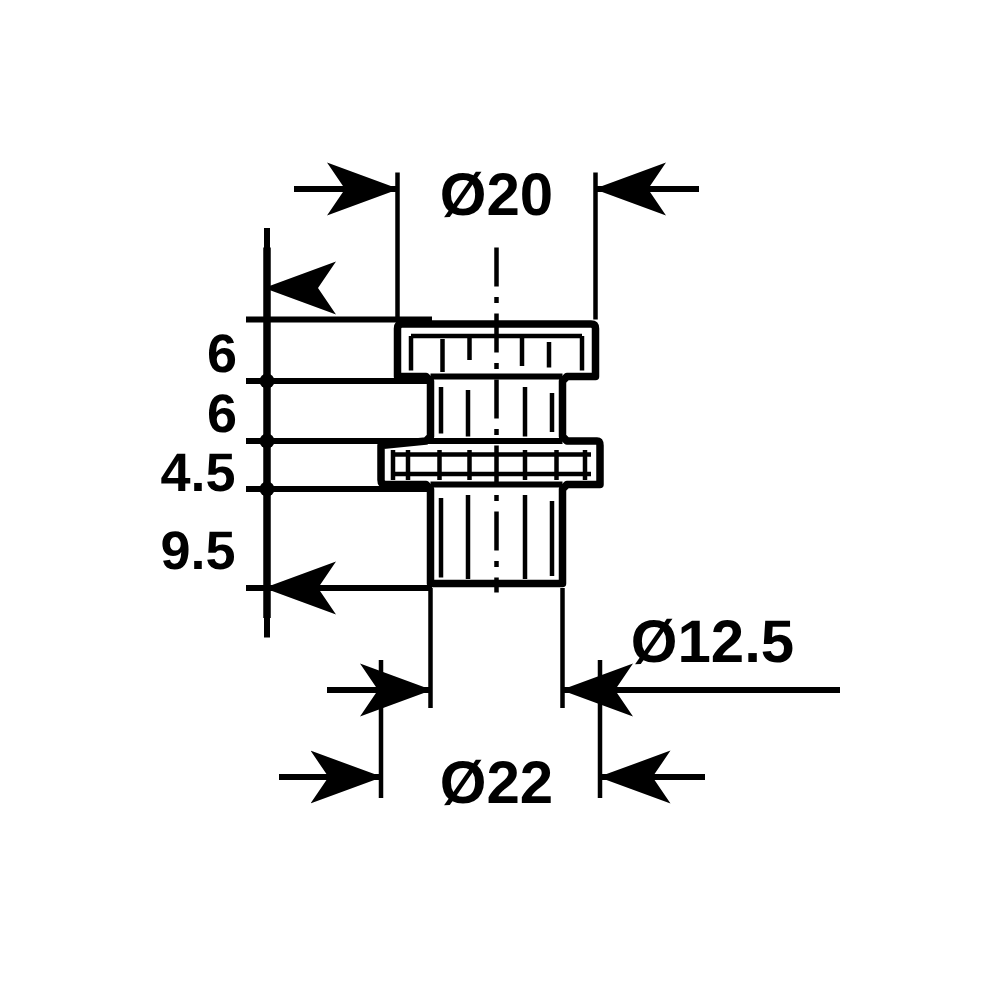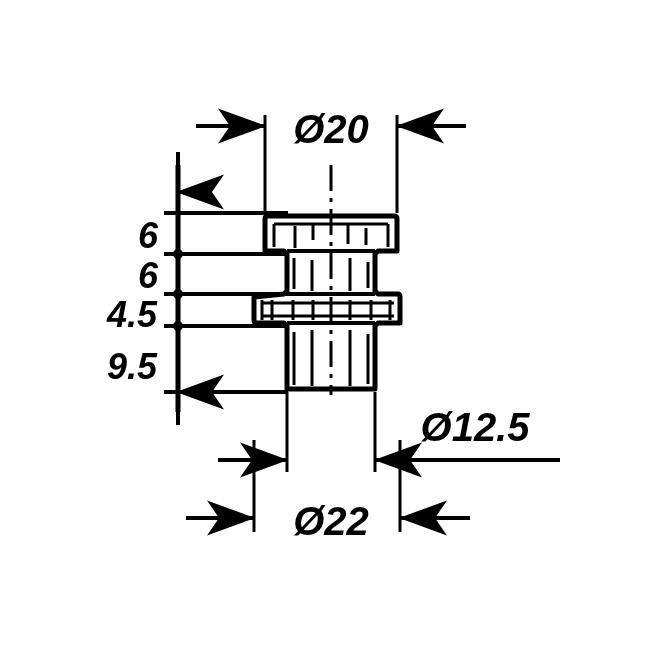--- a/index.html
+++ b/index.html
@@ -10,21 +10,20 @@
   }
   body {
     font-family: "Liberation Sans", sans-serif;
   }
   #drawing-canvas {
     position: relative;
     width: 667px;
     height: 667px;
     background: #ffffff;
     overflow: hidden;
-    font-style: italic;
   }
   #drawing-canvas svg {
     display: block;
   }
   .dim-text {
     font-family: "Liberation Sans", sans-serif;
     font-weight: bold;
     fill: #000000;
   }
 </style>

